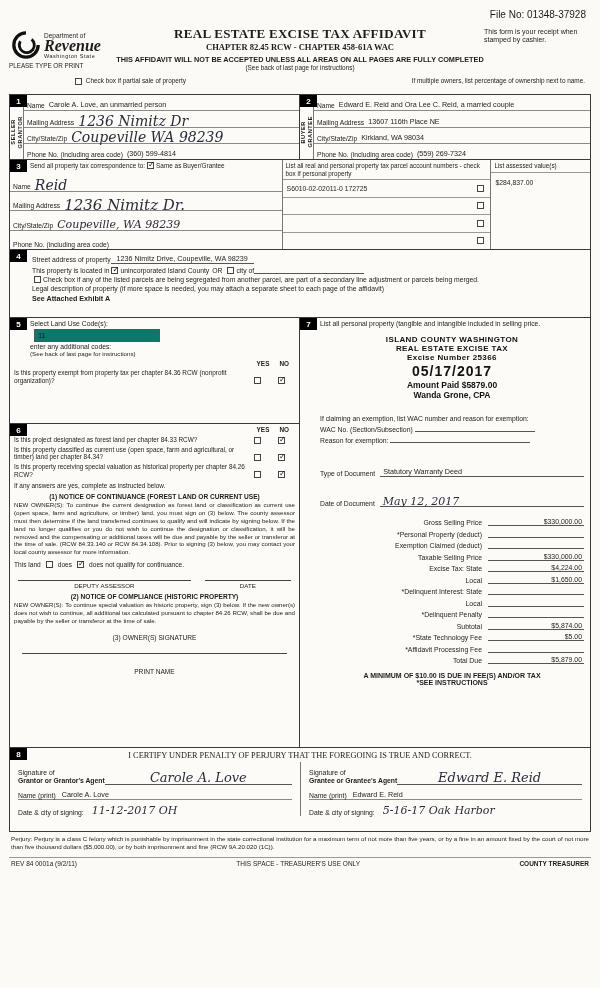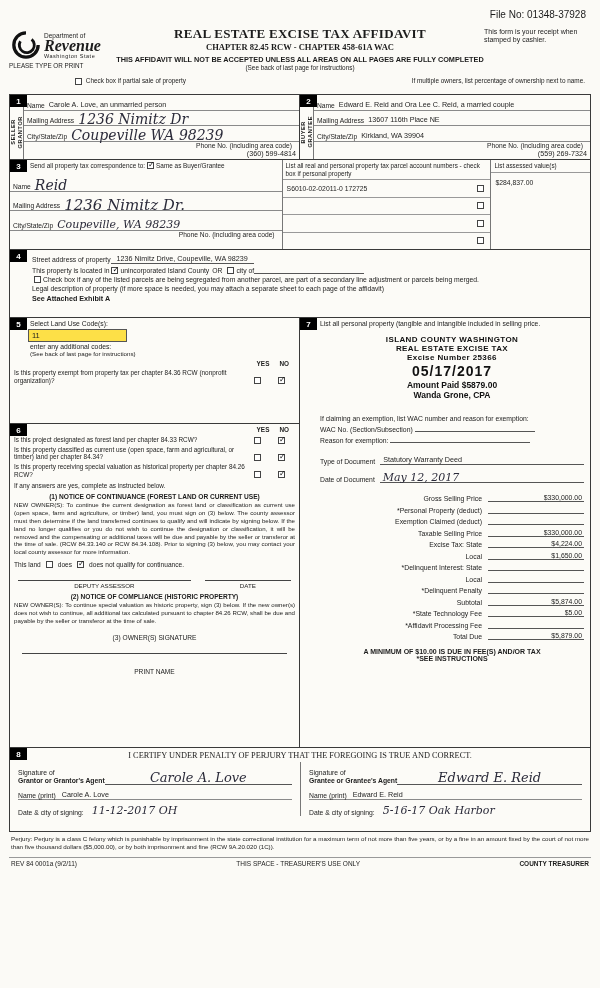--- a/index.html
+++ b/index.html
@@ -35,21 +35,21 @@
   .uline { display:inline-block; border-bottom:1px solid #555; }
   .hand { font-family:"DejaVu Serif", serif; font-style:italic; color:#2b2b3a; }
 
   
   .row12 { display:flex; }
   .sec12 { width:50%; height:66px; display:flex; }
   .vstrip { width:14px; border-right:1px solid #777; display:flex; justify-content:center; align-items:center; padding-top:10px; gap:1px; }
   .vword { writing-mode:vertical-rl; transform:rotate(180deg); font-size:5.6px; font-weight:bold; letter-spacing:.6px; }
   .fields { flex:1; display:flex; flex-direction:column; }
   .frow { flex:1; display:flex; align-items:flex-end; border-bottom:1px solid #8a8a8a; padding:0 3px 1px 3px; font-size:6.7px; overflow:visible; }
-  .frow:last-child { border-bottom:none;flex-direction:column; }
+  .frow:last-child { border-bottom:none; }
   .flabel { white-space:nowrap; margin-right:4px; }
   .fvalue { font-size:7.2px; }
   .hand-big { font-size:14px; line-height:9px; white-space:nowrap; }
 
   
   .sec3 { display:flex; height:90px; border-top:none; }
   .s3left { width:47%; border-right:1px solid #777; display:flex; flex-direction:column; padding-top:12px; }
   .s3send { position:absolute; top:2px; left:20px; font-size:6.4px; display:flex; align-items:center; }
   .s3mid { width:36%; border-right:1px solid #777; display:flex; flex-direction:column; font-size:6.3px; }
   .s3midhead { padding:2px 3px; line-height:1.2; border-bottom:1px solid #999; }
@@ -63,21 +63,21 @@
   .sec4 { border-top:none; height:68px; padding:2px 6px 2px 22px; font-size:6.8px; }
   .sec4 .line { margin-top:2px; display:flex; align-items:center; flex-wrap:wrap; }
   .street-val { font-size:7.2px; border-bottom:1px solid #555; padding:0 6px; }
   .exhibit { font-weight:bold; font-size:7.2px; margin-top:2px; }
 
   
   .main { display:flex; }
   .colL { width:50%; display:flex; flex-direction:column; }
   .colR { width:50%; }
   .sec5 { border-top:none; height:106px; padding:2px 4px 2px 4px; font-size:6.8px; }
-  .code-box { width:99px; border:1px solid #555; font-size:7.5px; padding:1px 3px; margin:2px 0 1px 14px; background:#fde047; }
+  .code-box { width:126px; border:1px solid #555; font-size:7.5px; padding:1px 3px; margin:2px 0 1px 20px; background:#0f766e; }
   .yn-head { display:flex; justify-content:flex-end; gap:10px; font-size:6.4px; font-weight:bold; margin:3px 6px 1px 0; }
   .qrow { display:flex; align-items:flex-end; font-size:6.4px; line-height:1.2; margin-top:2px; }
   .qtext { flex:1; padding-right:4px; }
   .qboxes { display:flex; gap:13px; padding-right:8px; }
   .sec6 { border-top:none; height:324px; padding:2px 4px; font-size:6.4px; display:flex; flex-direction:column; }
   .notice-title { text-align:center; font-weight:bold; font-size:6.6px; margin-top:4px; }
   .notice-body { text-align:justify; font-size:6.1px; line-height:1.28; margin-top:1px; }
   .cont-line { display:flex; align-items:center; font-size:6.6px; margin-top:5px; gap:3px; }
   .sig-pair { display:flex; gap:14px; margin-top:12px; padding:0 4px; }
   .sig-slot { border-top:1px solid #444; text-align:center; font-size:6.2px; padding-top:1px; }
@@ -85,21 +85,21 @@
   .center-label { text-align:center; font-size:6.6px; margin-top:10px; }
   .line-full { border-bottom:1px solid #444; margin:12px 8px 0 8px; }
 
   
   .sec7 { border-top:none; border-left:none; height:430px; padding:2px 6px 2px 20px; font-size:6.8px; display:flex; flex-direction:column; }
   .stamp { text-align:center; margin:8px auto 4px auto; color:#111; }
   .stamp .s-sm { font-size:8px; font-weight:bold; letter-spacing:.4px; }
   .stamp .s-date { font-size:14px; font-weight:bold; letter-spacing:1px; margin:1px 0; }
   .stamp .s-md { font-size:8.5px; font-weight:bold; }
   .exempt-block { margin-top:10px; line-height:1.5; }
-  .docrow { display:flex; align-items:flex-end; margin-top:8px; }
+  .docrow { display:flex; align-items:flex-end; margin-top:20px; }
   .docrow .dv { flex:1; border-bottom:1px solid #555; margin-left:5px; padding:0 3px; font-size:7.2px; }
   .money { margin-top:8px; }
   .mrow { display:flex; align-items:flex-end; height:11.5px; font-size:6.9px; }
   .mlabel { flex:1; text-align:right; padding-right:6px; }
   .mvalue { width:96px; border-bottom:1px solid #555; text-align:right; padding:0 2px; }
   .min-note { text-align:center; font-weight:bold; font-size:7px; margin-top:8px; }
   .see-instr { text-align:center; font-weight:bold; font-size:7px; }
 
   
   .sec8 { border-top:none; min-height:84px; padding:1px 0 3px 0; }
@@ -193,21 +193,21 @@
         <div class="frow">
             <span class="flabel">Name</span>
             <span class="fvalue">Edward E. Reid and Ora Lee C. Reid, a married couple</span>
           </div>
         <div class="frow">
             <span class="flabel">Mailing Address</span>
             <span class="fvalue">13607 116th Place NE</span>
           </div>
         <div class="frow">
             <span class="flabel">City/State/Zip</span>
-            <span class="fvalue">Kirkland, WA 39904</span>
+            <span class="fvalue">Kirkland, WA 98034</span>
           </div>
         <div class="frow">
             <span class="flabel">Phone No. (including area code)</span>
             <span class="fvalue">(559) 269-7324</span>
           </div>
       </div>
     </div>
   </div>
 
   <div class="box sec3">

